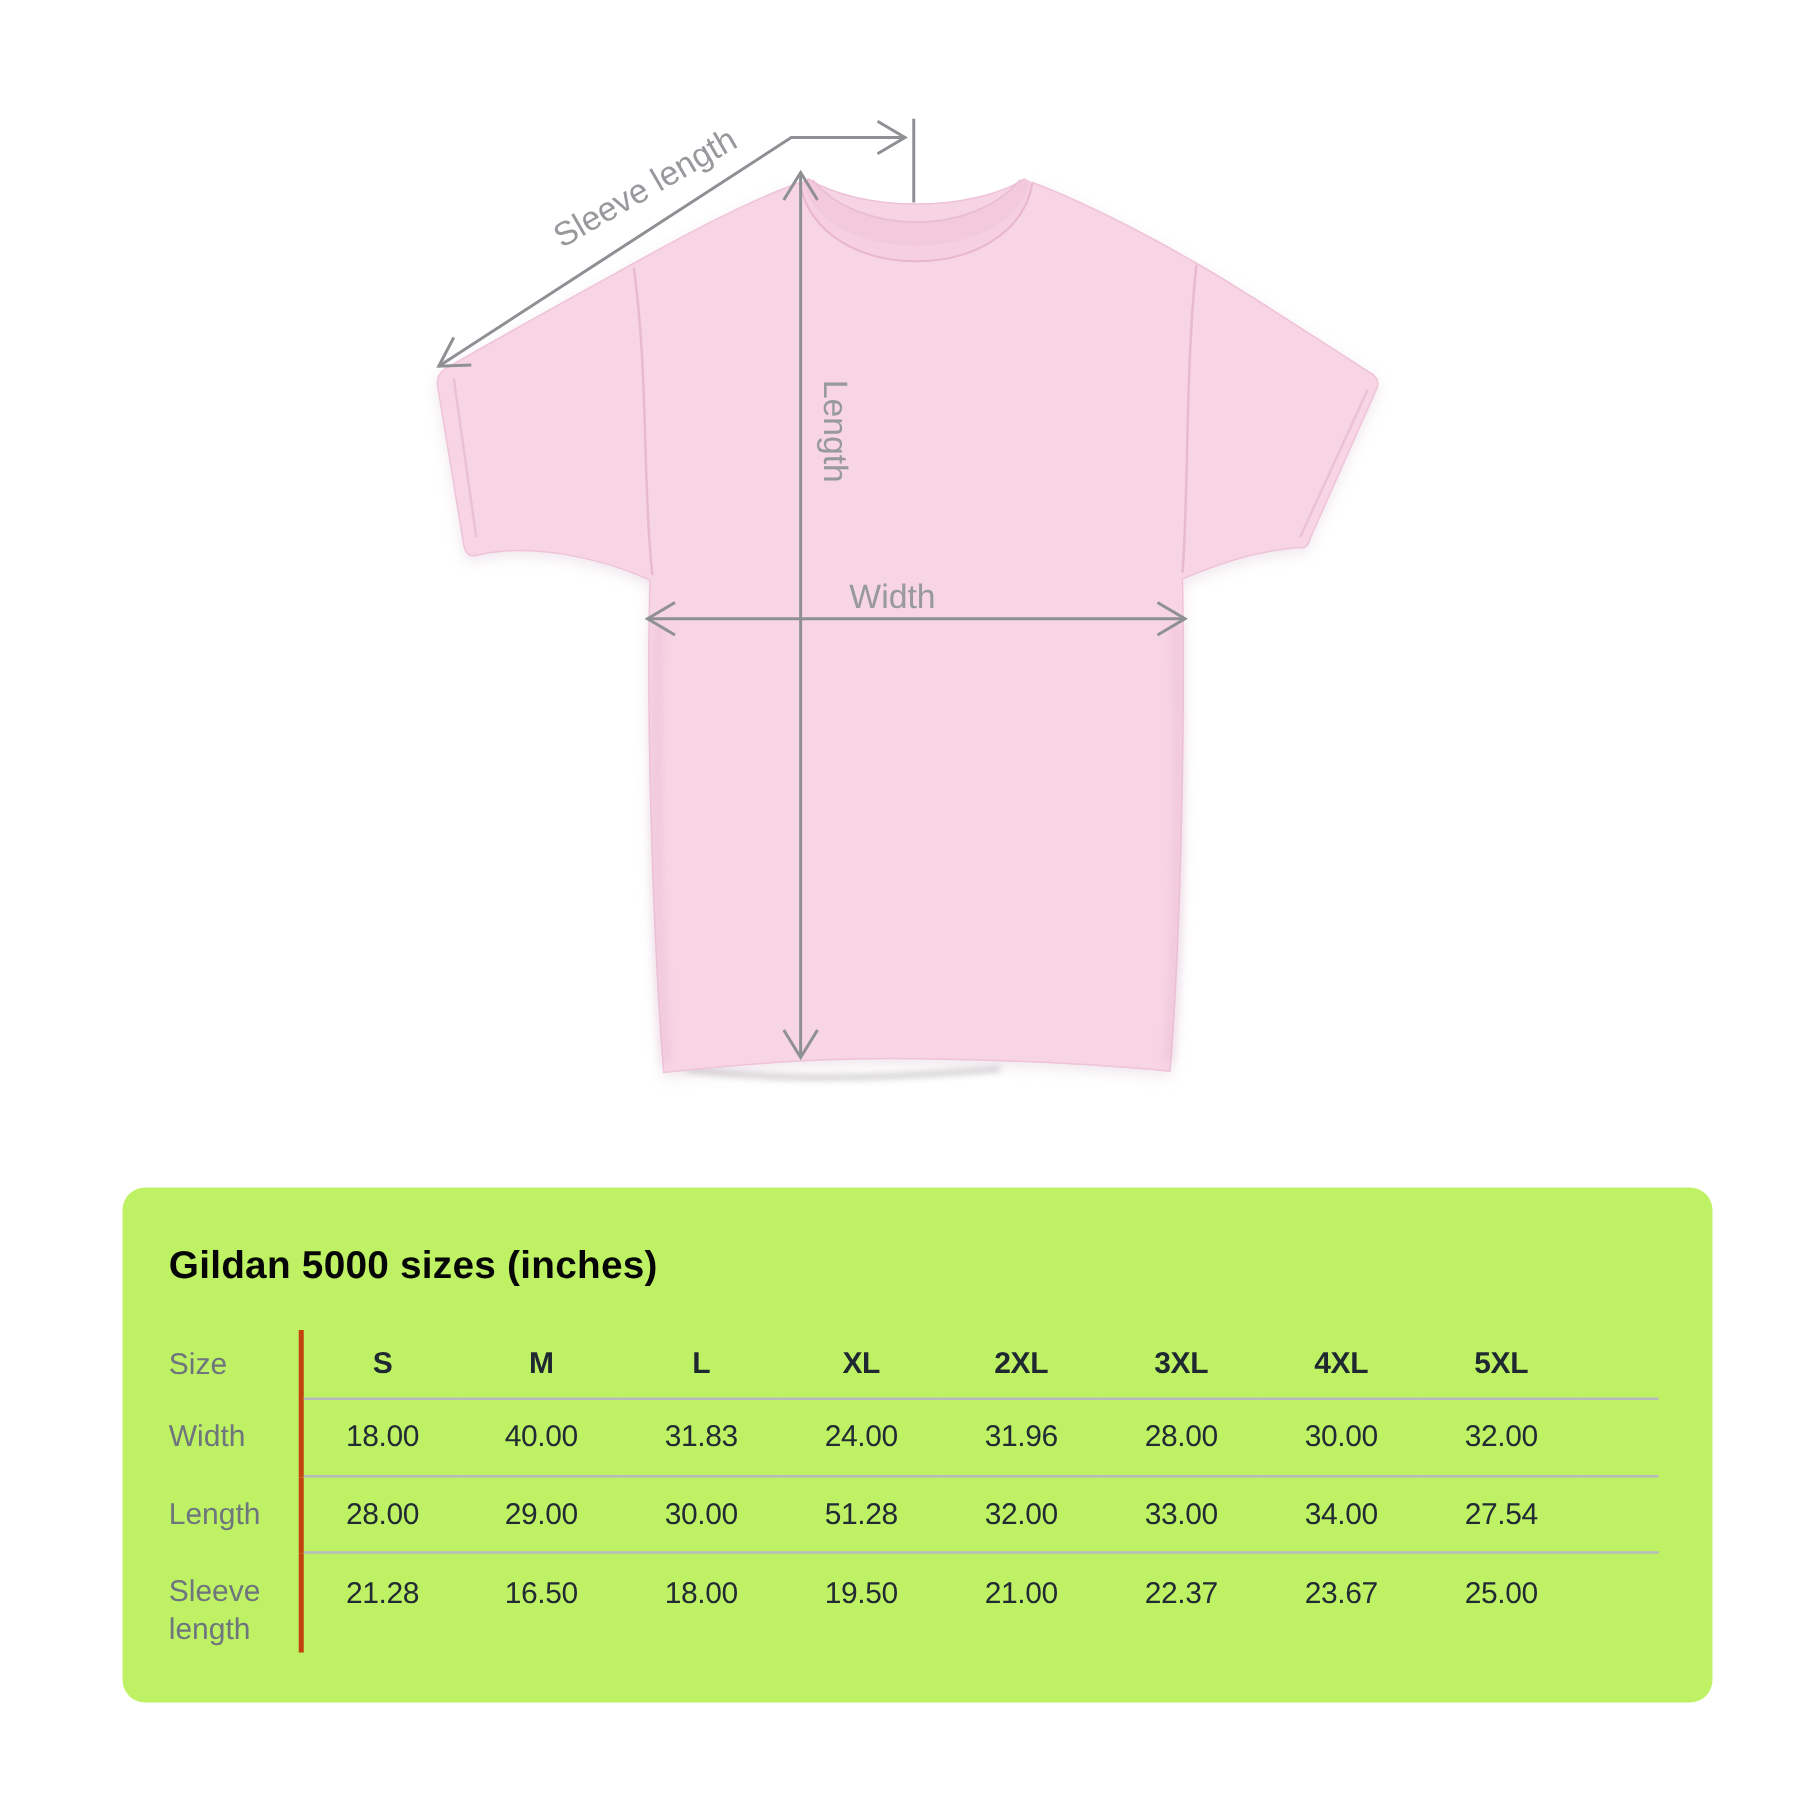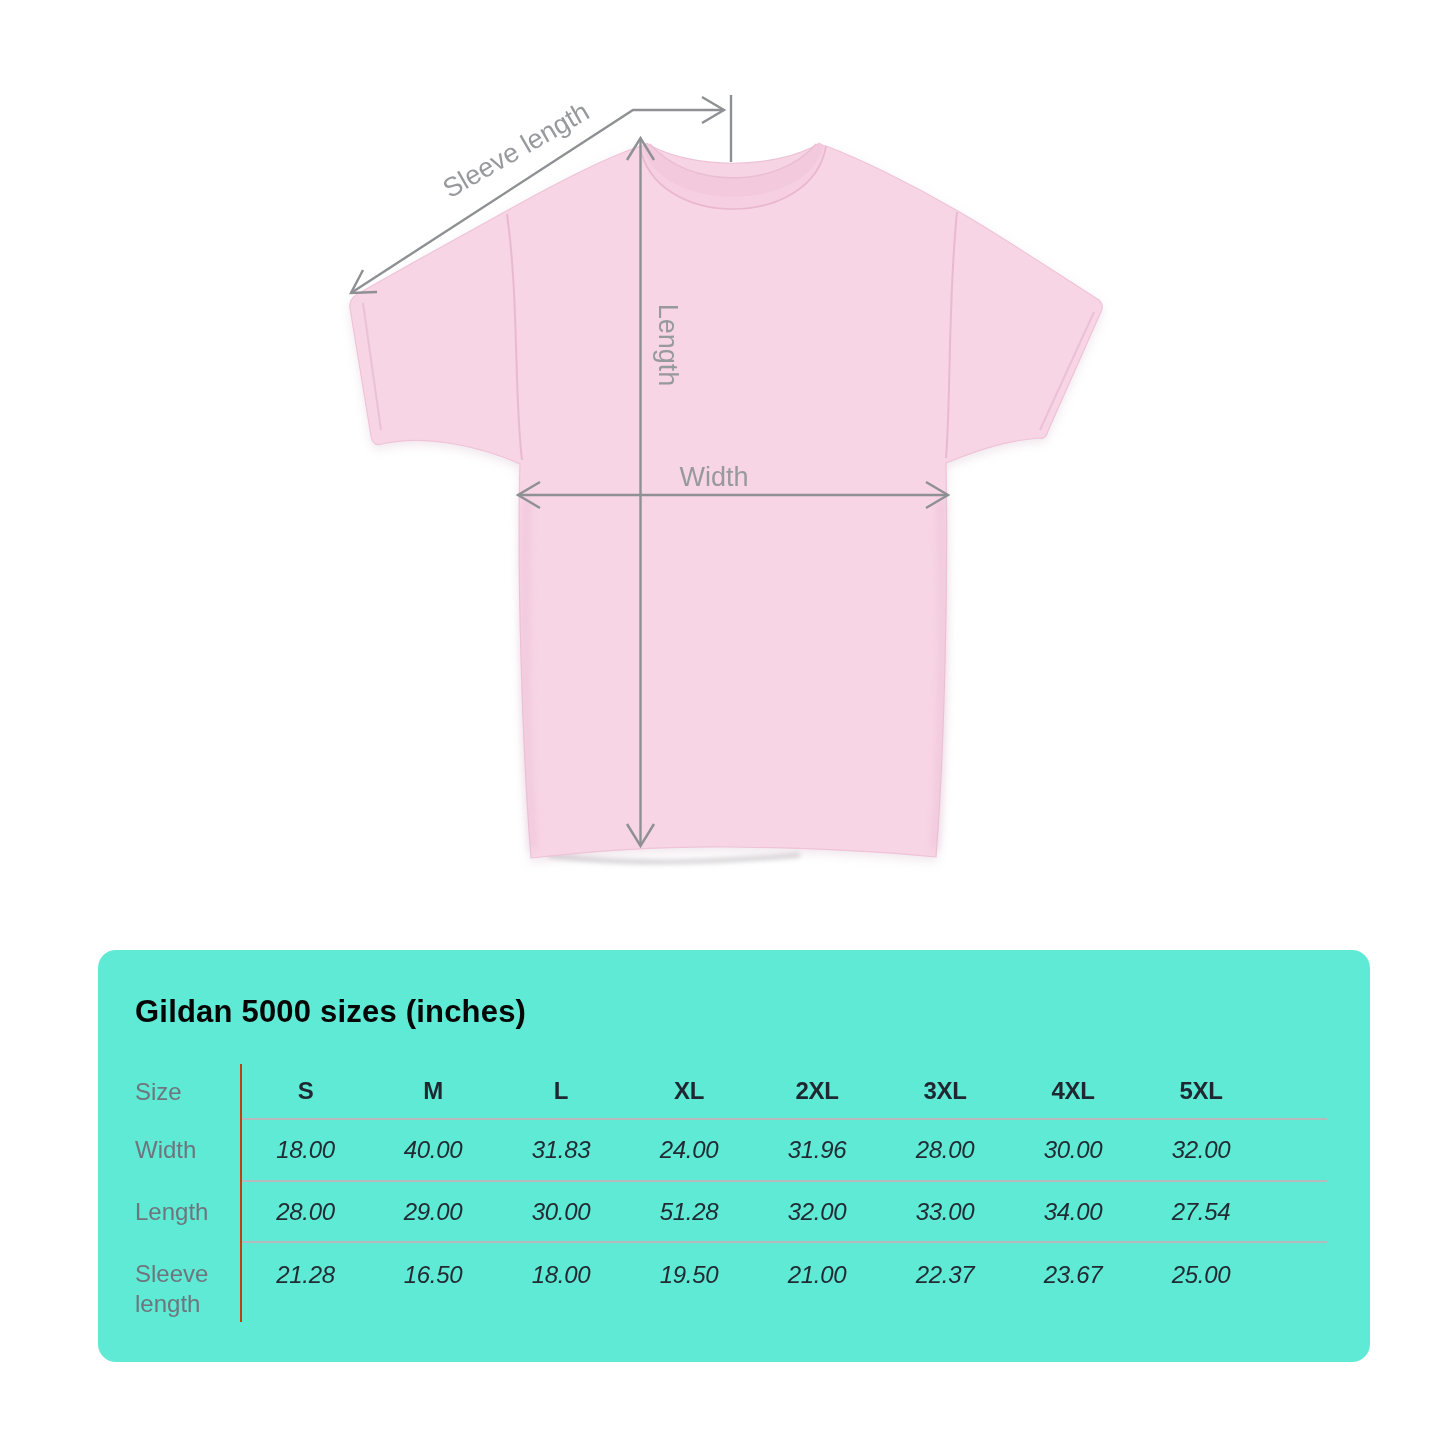--- a/index.html
+++ b/index.html
@@ -24,21 +24,21 @@
     font-size: 27px;
     fill: #97999d;
     stroke: none;
   }
   .panel {
     position: absolute;
     left: 98px;
     top: 950px;
     width: 1272px;
     height: 412px;
-    background: #5eead4;
+    background: #bef264;
     border-radius: 18px;
     overflow: hidden;
   }
   .title {
     margin: 44px 0 0 37px;
     font-size: 31px;
     line-height: 36px;
     font-weight: 700;
     color: #060606;
     letter-spacing: 0.2px;
@@ -54,38 +54,37 @@
   col.c-sp  { width: 62px; }
   tr.r-head { height: 55px; }
   tr.r-w    { height: 62px; }
   tr.r-l    { height: 61px; }
   tr.r-s    { height: 80px; }
   td { padding: 0; vertical-align: middle; }
   td.lbl {
     text-align: left;
     font-size: 24px;
     color: #6e757d;
-    border-right: 2px solid #c2410c;
+    border-right: 4px solid #c2410c;
     padding-right: 8px;
     line-height: 30px;
   }
   td.hd {
     text-align: center;
     font-size: 24px;
     font-weight: 700;
     color: #1f2831;
     letter-spacing: -0.3px;
   }
   td.val {
     text-align: center;
     font-size: 24px;
     color: #222b33;
     letter-spacing: -0.3px;
     line-height: 30px;
-    font-style: italic;
   }
   tr.r-head td.hd, tr.r-head td.sp,
   tr.r-mid td.val, tr.r-mid td.sp {
     border-bottom: 2px solid #b6babd;
   }
   tr.r-s td { vertical-align: top; padding-top: 17px; }
 </style>
 </head>
 <body>
 

